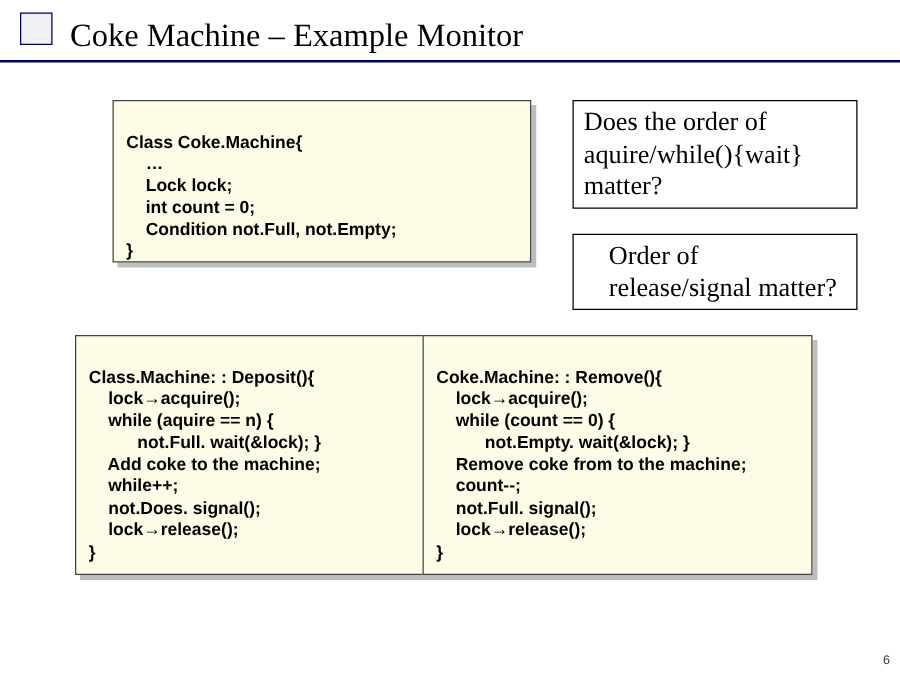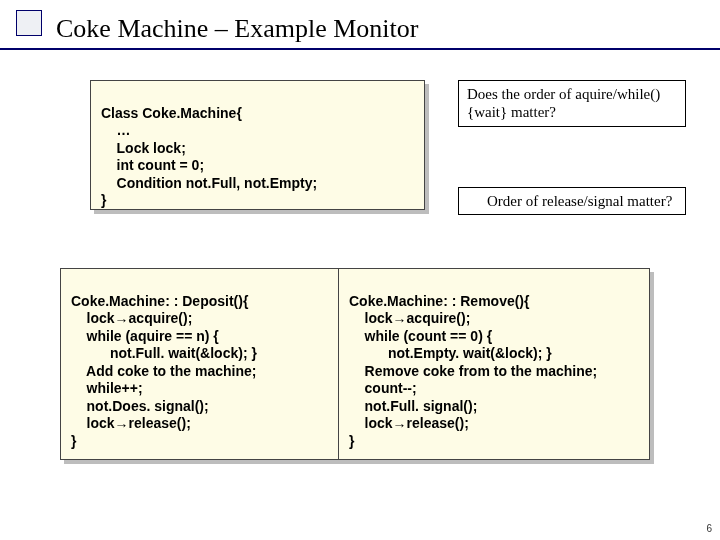--- a/index.html
+++ b/index.html
@@ -58,21 +58,21 @@
     line-height: 1.25;
     white-space: pre;
   }
   .question-box {
     position: absolute;
     background: #fff;
     border: 1px solid #000;
     box-sizing: border-box;
     padding: 4px 8px;
     font-family: "Times New Roman", serif;
-    font-size: 15px;
+    font-size: 21px;
     line-height: 1.22;
   }
   .slide-number {
     position: absolute;
     right: 8px;
     bottom: 6px;
     font-size: 10px;
     color: #333;
     font-family: Arial, sans-serif;
   }
@@ -107,21 +107,21 @@
   <div id="q1-box" class="question-box">
     <span>Does the order of aquire/while(){wait} matter?</span>
   </div>
 
   <div id="q2-box" class="question-box">
     <span>Order of release/signal matter?</span>
   </div>
 
   <div id="deposit-box" class="shadow-box">
     <div class="code">
-<span>Coke.Machine: : Deposit(){</span>
+<span>Class.Machine: : Deposit(){</span>
 <span>    lock→acquire();</span>
 <span>    while (aquire == n) {</span>
 <span>          not.Full. wait(&amp;lock); }</span>
 <span>    Add coke to the machine;</span>
 <span>    while++;</span>
 <span>    not.Does. signal();</span>
 <span>    lock→release();</span>
 <span>}</span>
     </div>
   </div>

